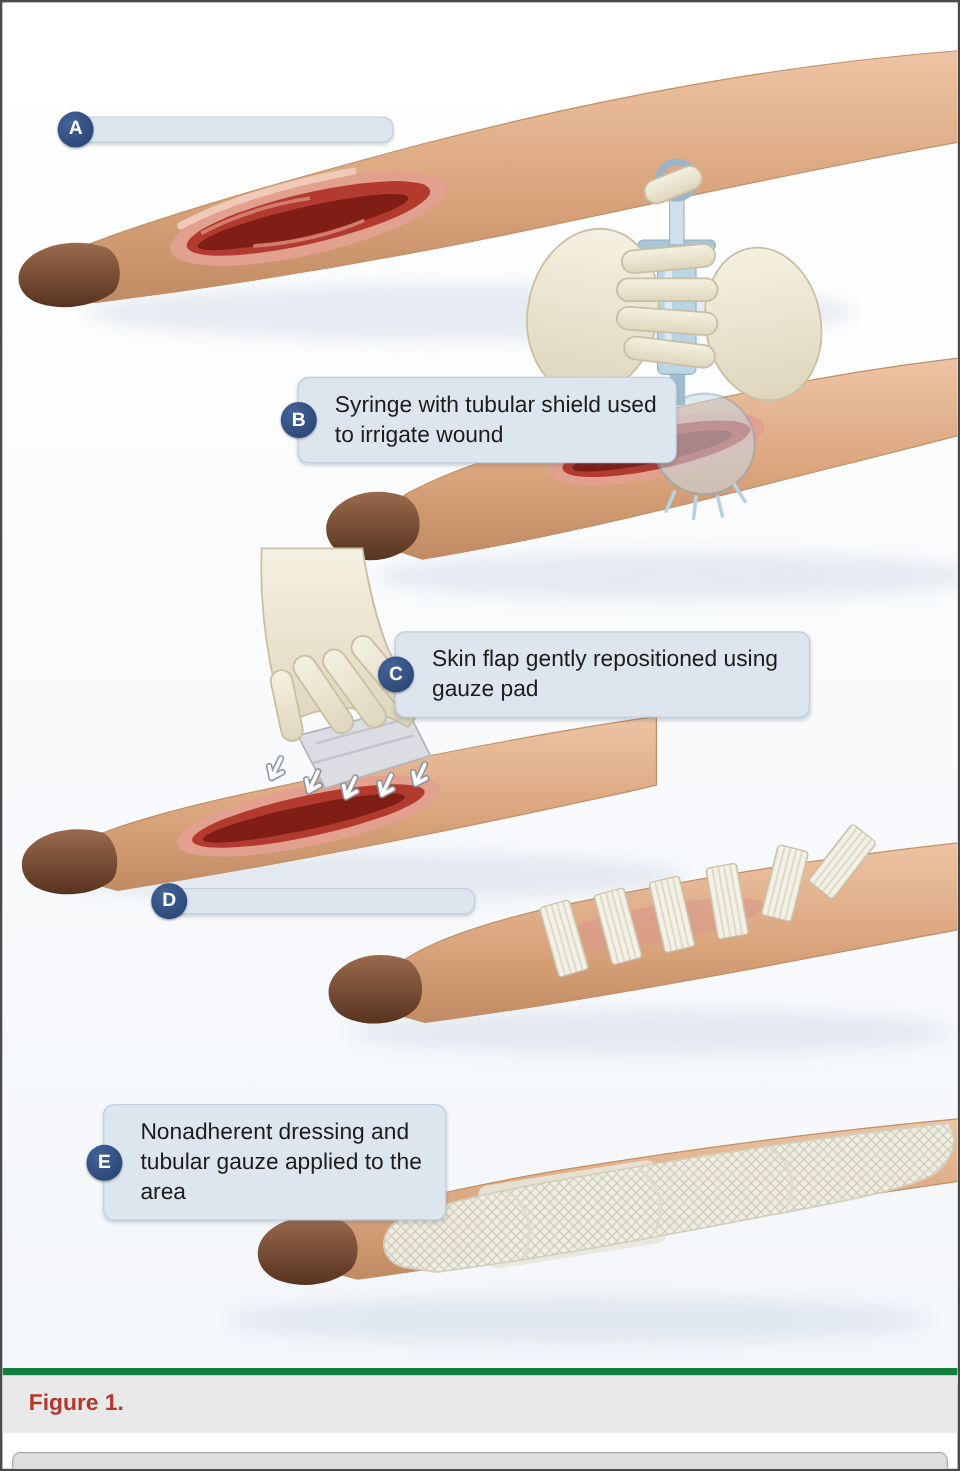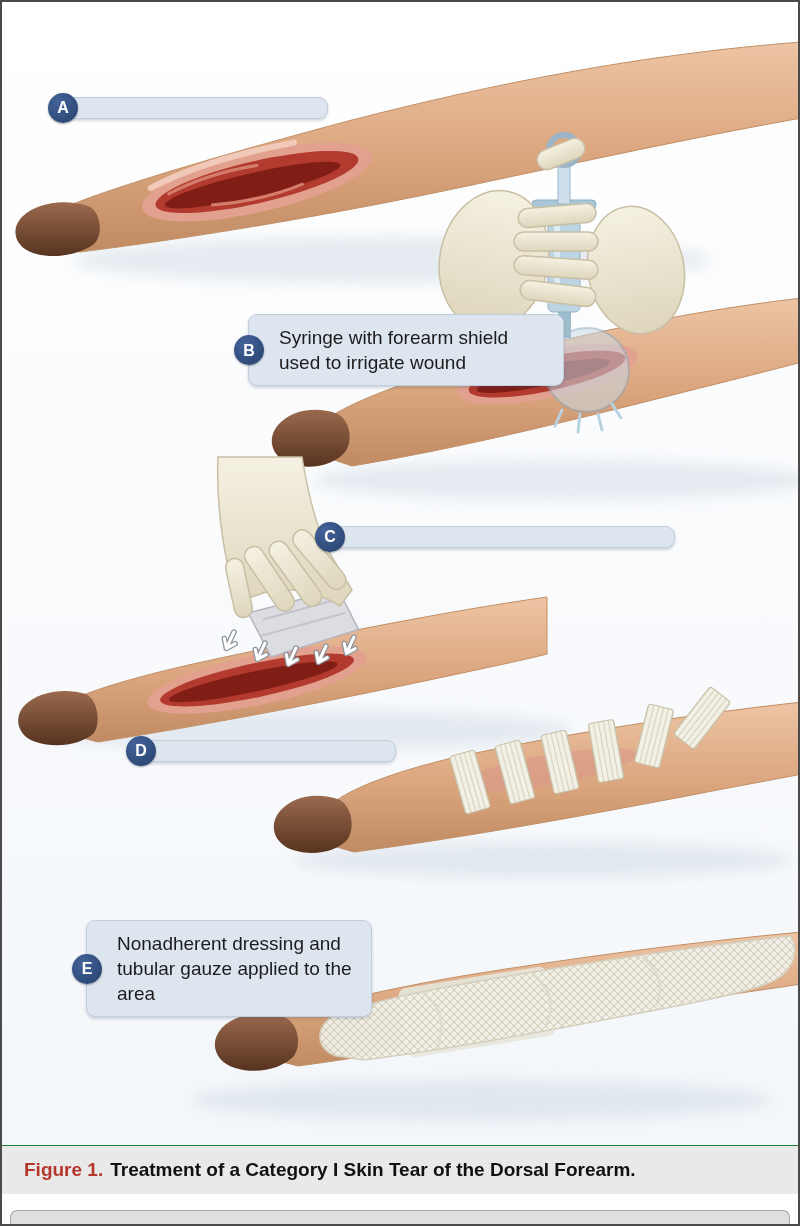--- a/index.html
+++ b/index.html
@@ -20,21 +20,21 @@
     width:30px;height:30px;border-radius:50%;
     background:radial-gradient(circle at 35% 30%, #44639a, var(--badge,#24406b));
     color:#fff;font-weight:bold;font-size:16px;
     display:flex;align-items:center;justify-content:center;
     box-shadow:0 1px 2px rgba(0,0,0,.35);
   }
   .caption-bar{
     position:absolute;left:0;right:0;bottom:30px;height:48px;z-index:3;
     background:var(--caption_bg,#e9e9e9);display:flex;align-items:center;
     padding:0 22px;font-size:19px;font-weight:bold;color:#111;
-    border-top:1px solid #15803d;
+    border-top:6px solid #15803d;
   }
   .caption-bar .fig-label{color:var(--accent_red,#b5372c);margin-right:7px;white-space:nowrap;}
   .bottom-strip{
     position:absolute;bottom:0;left:8px;right:8px;height:13px;z-index:2;
     background:#dfdfdf;border:1px solid #a5a5a5;border-bottom:none;
     border-radius:7px 7px 0 0;
   }
   .box-a{left:60px;top:95px;width:220px;}
   .box-b{left:246px;top:312px;width:270px;}
   .box-c{left:327px;top:524px;width:300px;}
@@ -205,36 +205,36 @@
       </g>
     </g>
   </svg>
 
   <div class="callout box-a">
     <span class="badge">A</span>
   </div>
 
   <div class="callout box-b">
     <span class="badge">B</span>
-    <span>Syringe with forearm shield used to irrigate wound</span>
+    <span>Syringe with tubular shield used to irrigate wound</span>
   </div>
 
   <div class="callout box-c">
     <span class="badge">C</span>
+    <span>Skin flap gently repositioned using gauze pad</span>
   </div>
 
   <div class="callout box-d">
     <span class="badge">D</span>
   </div>
 
   <div class="callout box-e">
     <span class="badge">E</span>
     <span>Nonadherent dressing and tubular gauze applied to the area</span>
   </div>
 
   <div class="caption-bar">
     <span class="fig-label">Figure 1.</span>
-    <span>Treatment of a Category I Skin Tear of the Dorsal Forearm.</span>
   </div>
 
   <div class="bottom-strip"></div>
 
 </div>
 
 </body></html>

